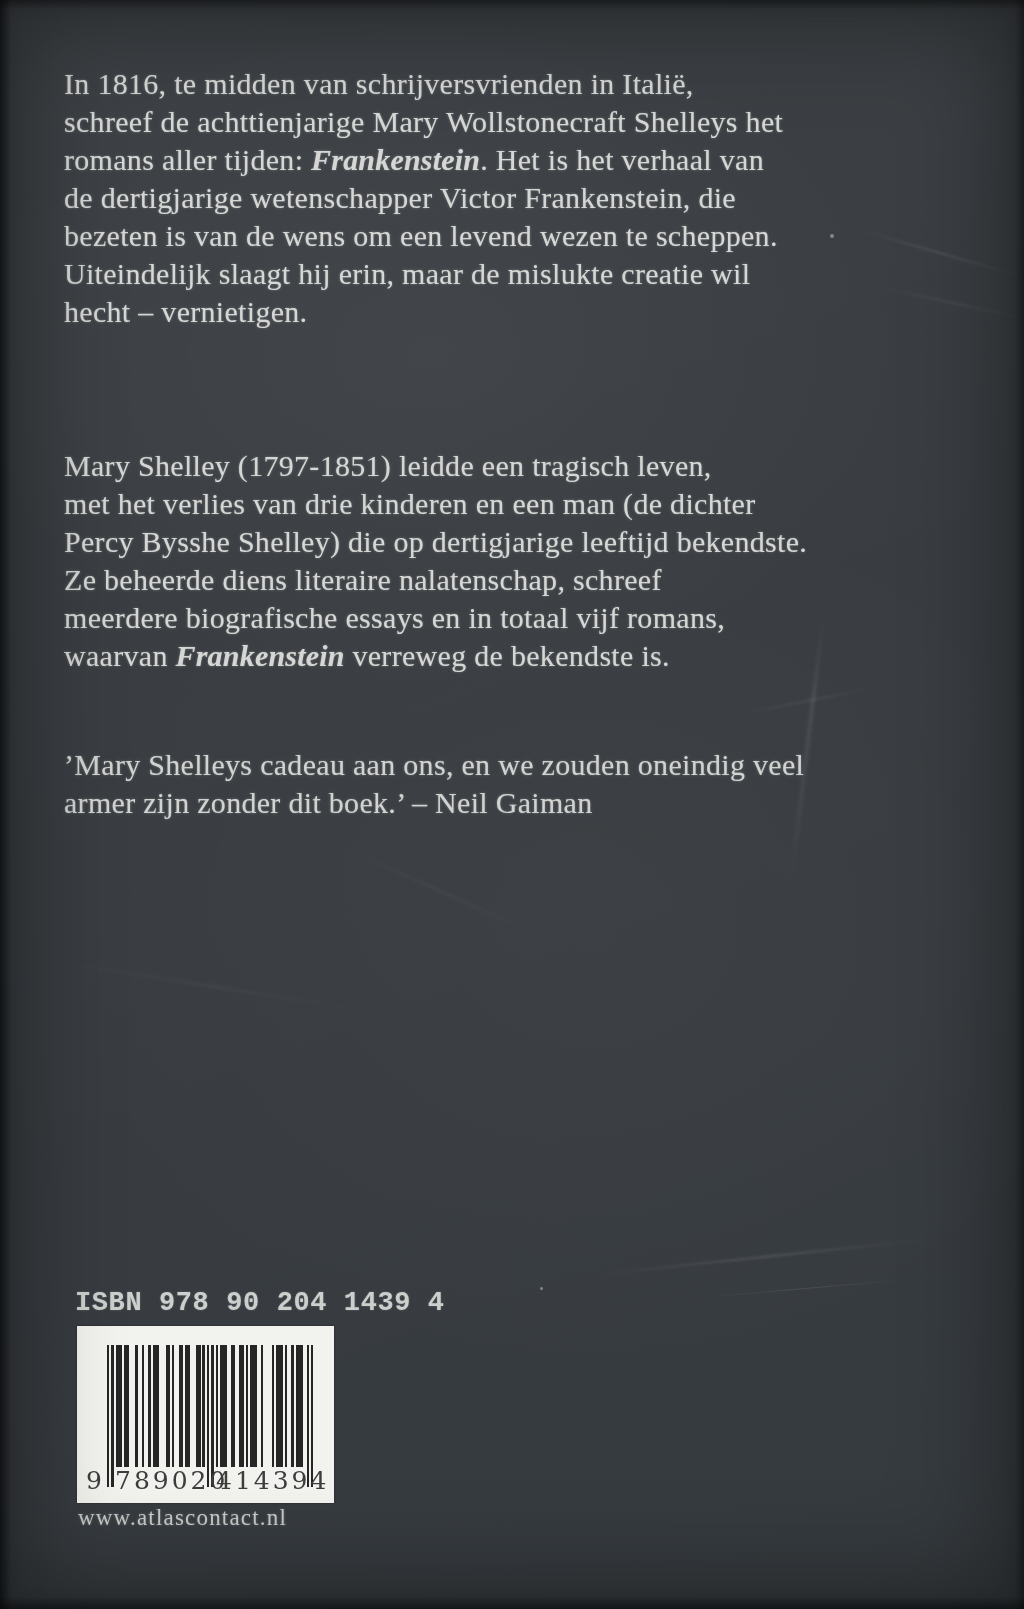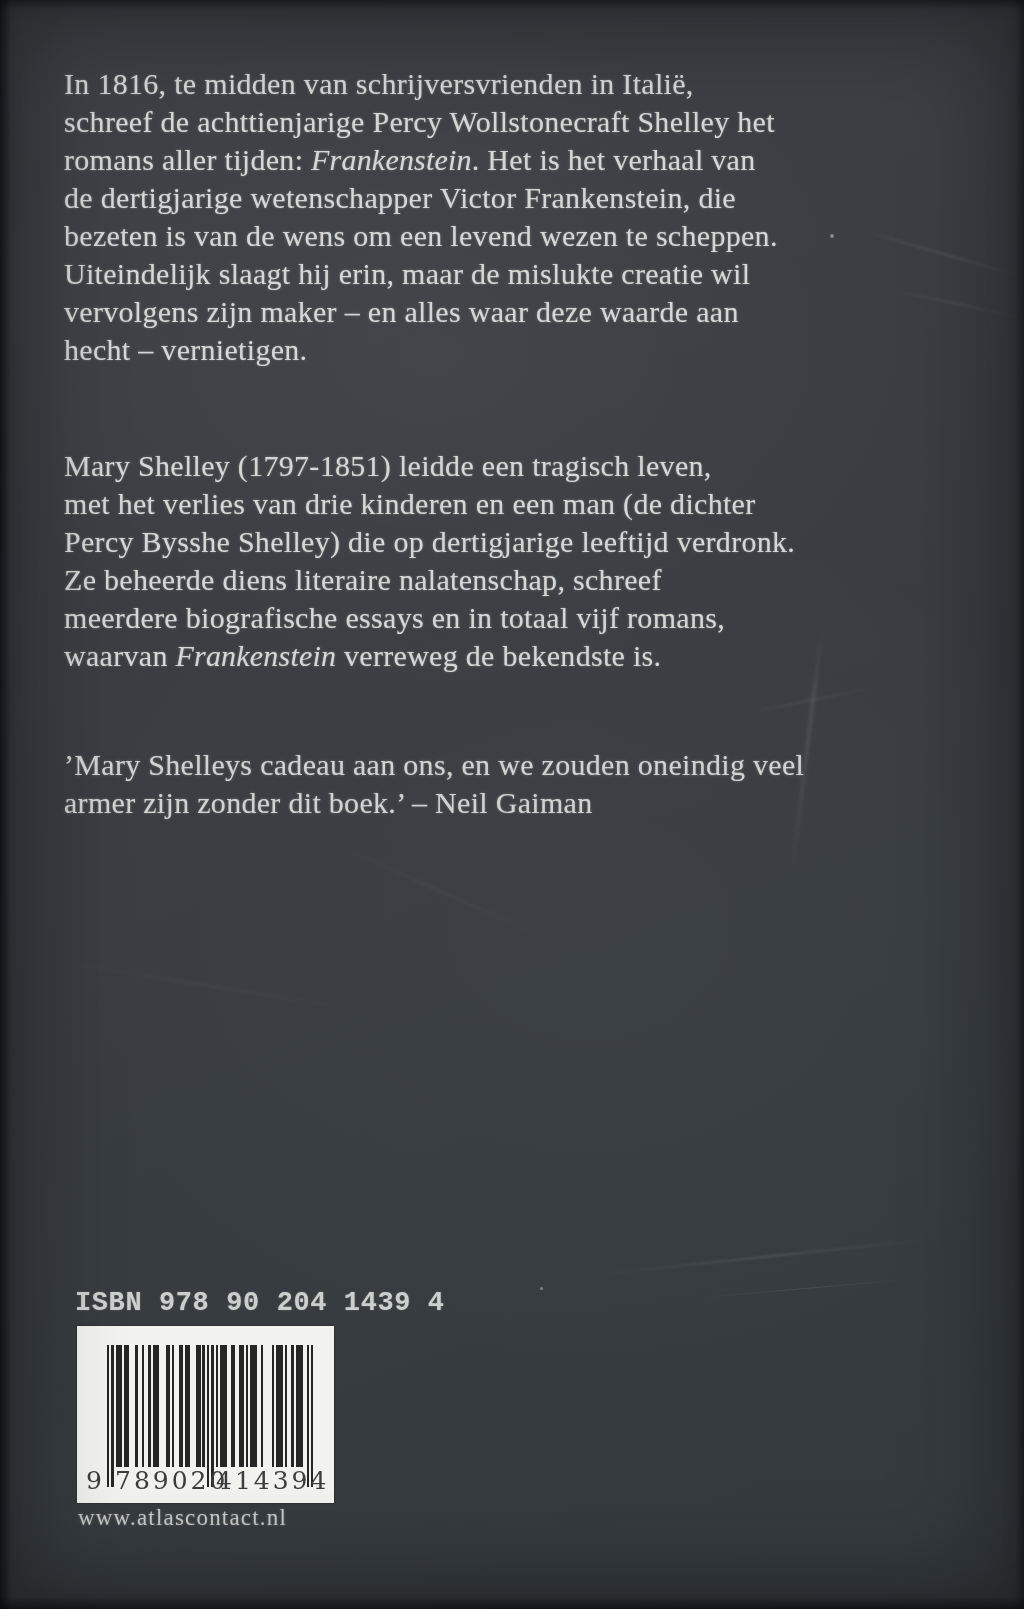--- a/index.html
+++ b/index.html
@@ -12,21 +12,21 @@
     font-family:"Liberation Serif", serif;
   }
   
   .text-block{
     position:absolute;left:64px;width:800px;
     font-size:30px;line-height:38px;letter-spacing:.3px;
     color:#d6d7d4;
     text-shadow:0 0 3px rgba(225,231,231,.30), 0 0 1px rgba(225,231,231,.25);
   }
   .text-block .line{white-space:nowrap;}
-  .text-block i{letter-spacing:.2px;}
+  .text-block i{letter-spacing:.2px;font-weight:bold;}
   #para1{top:65px;}
   #para2{top:447px;}
   #quote{top:746px;color:#d2d3d0;}
   
   .isbn{
     position:absolute;left:75px;top:1288px;
     font-size:27px;font-weight:bold;letter-spacing:.6px;
     color:#cdcfcc;text-shadow:0 0 2px rgba(225,231,231,.3);font-family:Liberation Mono, monospace;
   }
   .barcode-box{
@@ -80,33 +80,32 @@
   .vignette{position:absolute;inset:0;pointer-events:none;
       box-shadow:inset 0 0 95px 25px rgba(0,0,0,.35), inset 0 0 18px 4px rgba(0,0,0,.22);}
 </style>
 </head>
 <body>
 
 <div class="cover">
 
   <div id="para1" class="text-block">
       <div class="line"><span>In 1816, te midden van schrijversvrienden in Italië,</span></div>
-      <div class="line"><span>schreef de achttienjarige Percy Wollstonecraft Shelley het</span></div>
+      <div class="line"><span>schreef de achttienjarige Mary Wollstonecraft Shelleys het</span></div>
       <div class="line"><span>romans aller tijden: </span><i>Frankenstein</i><span>. Het is het verhaal van</span></div>
       <div class="line"><span>de dertigjarige wetenschapper Victor Frankenstein, die</span></div>
       <div class="line"><span>bezeten is van de wens om een levend wezen te scheppen.</span></div>
       <div class="line"><span>Uiteindelijk slaagt hij erin, maar de mislukte creatie wil</span></div>
-      <div class="line"><span>vervolgens zijn maker – en alles waar deze waarde aan</span></div>
       <div class="line"><span>hecht – vernietigen.</span></div>
     </div>
 
   <div id="para2" class="text-block">
       <div class="line"><span>Mary Shelley (1797-1851) leidde een tragisch leven,</span></div>
       <div class="line"><span>met het verlies van drie kinderen en een man (de dichter</span></div>
-      <div class="line"><span>Percy Bysshe Shelley) die op dertigjarige leeftijd verdronk.</span></div>
+      <div class="line"><span>Percy Bysshe Shelley) die op dertigjarige leeftijd bekendste.</span></div>
       <div class="line"><span>Ze beheerde diens literaire nalatenschap, schreef</span></div>
       <div class="line"><span>meerdere biografische essays en in totaal vijf romans,</span></div>
       <div class="line"><span>waarvan </span><i>Frankenstein</i><span> verreweg de bekendste is.</span></div>
     </div>
 
   <div id="quote" class="text-block">
       <div class="line"><span>’Mary Shelleys cadeau aan ons, en we zouden oneindig veel</span></div>
       <div class="line"><span>armer zijn zonder dit boek.’ – Neil Gaiman</span></div>
     </div>
 

